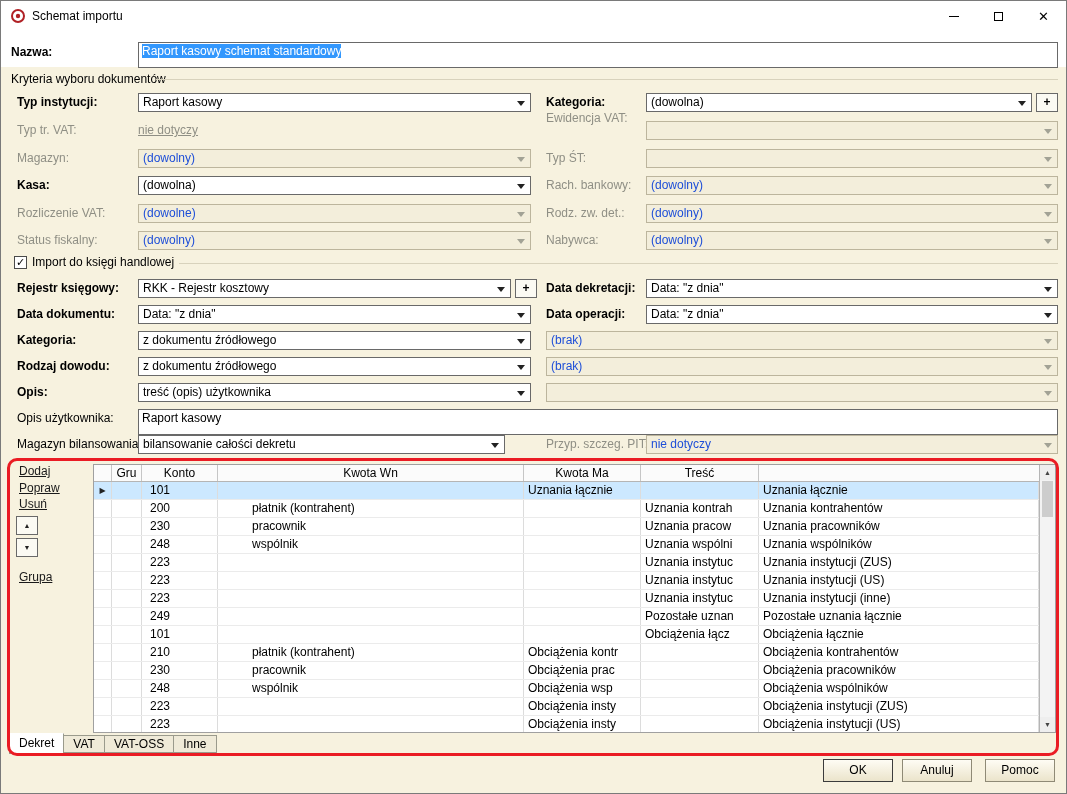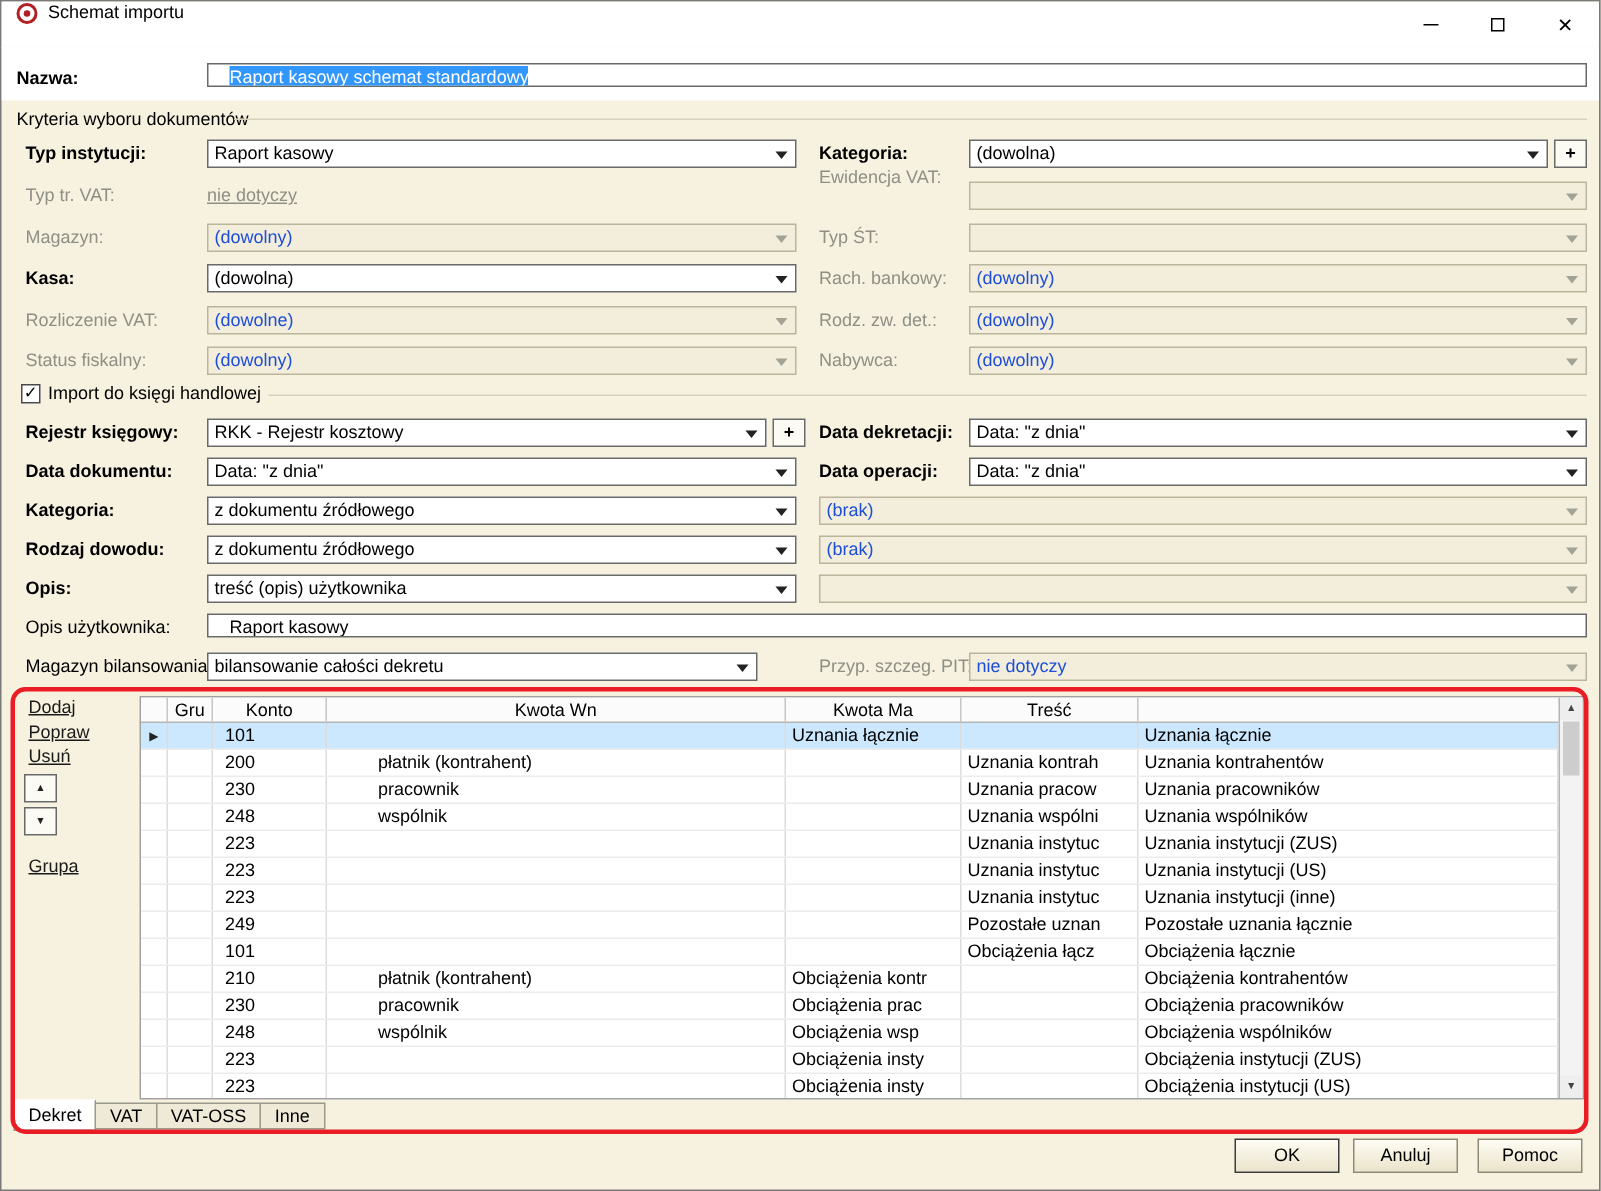--- a/index.html
+++ b/index.html
@@ -1,35 +1,35 @@
 <!DOCTYPE html>
 <html><head>
 <meta charset="utf-8">
 <style>
   html,body{margin:0;padding:0;background:#888;}
   .win{position:relative;width:1067px;height:794px;background:#f7f2df;border:1px solid #7a7a7a;
        font-family:"Liberation Sans","DejaVu Sans",sans-serif;font-size:12px;color:#000;overflow:hidden;box-sizing:border-box}
   
-  .titlebar{position:absolute;top:0;left:0;right:0;height:30px;background:#fff;display:flex;border-bottom:1px solid #f0f0f0}
+  .titlebar{position:absolute;top:0;left:0;right:0;height:30px;background:#fff;display:flex;align-items:center;border-bottom:1px solid #f0f0f0}
   .appicon{margin:0 6px 0 9px;display:inline-flex}
   .title{font-size:12px}
   .wctrls{margin-left:auto;display:flex}
   .wbtn{width:45px;height:30px;display:flex;align-items:center;justify-content:center}
   .glyph-min{display:inline-block;width:10px;height:1px;background:#000}
   .glyph-max{display:inline-block;width:9px;height:9px;border:1px solid #000;box-sizing:border-box}
   .glyph-close{font-size:13px;line-height:13px}
   .whiteband{position:absolute;top:30px;left:0;right:0;height:36px;background:#fff}
   
   .lbl{position:absolute;height:19px;line-height:19px;white-space:nowrap}
   .b{font-weight:bold}
   .g{color:#8f8f85}
   .hline{position:absolute;height:1px;background:#d8d2bc}
   
-  .textinput{position:absolute;height:16px;background:#fff;border:1px solid #696969;box-sizing:border-box;
-             line-height:17px;padding:0 14px;white-space:nowrap;overflow:hidden}
+  .textinput{position:absolute;height:26px;background:#fff;border:1px solid #696969;box-sizing:border-box;
+             line-height:17px;padding:0 3px;white-space:nowrap;overflow:hidden}
   .selhl{background:#3297fd;color:#fff}
   .combo{position:absolute;height:19px;background:#fff;border:1px solid #696969;box-sizing:border-box;
          line-height:17px;padding:0 18px 0 4px;white-space:nowrap;overflow:hidden}
   .combo::after{content:"";position:absolute;right:5px;top:7px;border-left:4px solid transparent;
                 border-right:4px solid transparent;border-top:5px solid #222}
   .combo.dis{background:#f3eedb;border-color:#bcb59d;color:#1d4ed8}
   .combo.dis::after{border-top-color:#a2a295}
   .plusbtn{position:absolute;width:22px;height:19px;border:1px solid #696969;background:#fbfaf3;box-sizing:border-box;
            text-align:center;line-height:16px;font-weight:bold}
   .checkbox{position:absolute;width:13px;height:13px;background:#fff;border:1px solid #4a4a4a;box-sizing:border-box;

